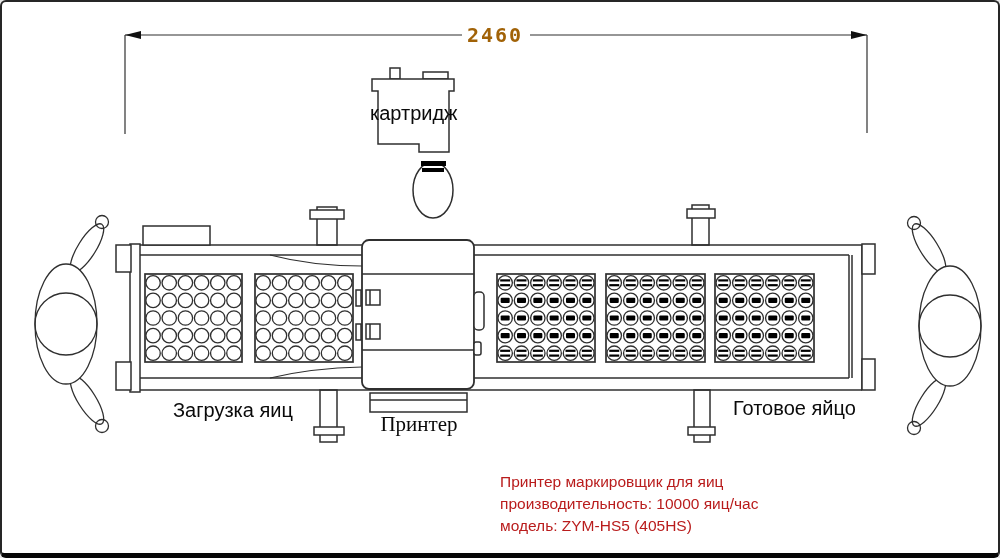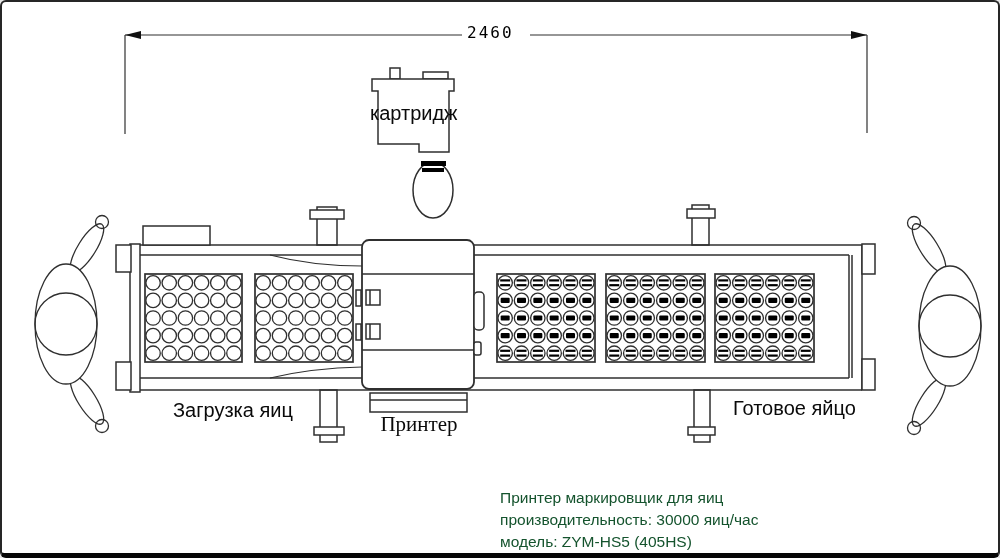--- a/index.html
+++ b/index.html
@@ -5,27 +5,27 @@
   html,body{margin:0;padding:0;background:#e8e8e8;}
   .canvas{
     position:relative;width:1000px;height:558px;box-sizing:border-box;
     background:#fff;border:2px solid #262626;border-bottom:5px solid #060606;
     border-radius:6px;overflow:hidden;
     font-family:"Liberation Sans", sans-serif;color:#000;
   }
   svg.draw{position:absolute;left:0;top:0;}
   .lbl{position:absolute;white-space:nowrap;color:#0a0a0a;}
   .dim-label{
-    font-family:"DejaVu Sans Mono", monospace;font-size:16px;font-weight:400;
-    color:#000000;letter-spacing:2px;background:#fff;padding:0 5px;
+    font-family:"DejaVu Sans Mono", monospace;font-size:20px;font-weight:700;
+    color:#a16207;letter-spacing:2px;background:#fff;padding:0 5px;
   }
   .cartridge-label{font-size:20px;}
   .printer-label{font-size:21px;font-family:Liberation Serif, serif;}
   .zone-label{font-size:20px;}
-  .info-block{position:absolute;left:498px;top:469px;font-size:15.5px;line-height:22px;color:#14532d;margin-top:16px;}
+  .info-block{position:absolute;left:498px;top:469px;font-size:15.5px;line-height:22px;color:#b91c1c;}
 </style>
 </head>
 <body>
 
 <div class="canvas">
 
   <svg class="draw" width="996" height="551" viewBox="0 0 996 551" fill="none" stroke="#2f2f2f" stroke-width="1.5">
 
     <g stroke-width="1.2">
       <line x1="123" y1="33" x2="123" y2="132"></line>
@@ -431,17 +431,17 @@
   <div class="lbl cartridge-label" style="left:368px;top:100px;width:82px;text-align:center;">картридж</div>
 
   <div class="lbl zone-label" style="left:171px;top:397px;">Загрузка яиц</div>
 
   <div class="lbl printer-label" style="left:362px;top:410px;width:110px;text-align:center;">Принтер</div>
 
   <div class="lbl zone-label" style="left:731px;top:395px;">Готовое яйцо</div>
 
   <div class="info-block">
     <div>Принтер маркировщик для яиц</div>
-    <div>производительность: 30000 яиц/час</div>
+    <div>производительность: 10000 яиц/час</div>
     <div>модель: ZYM-HS5 (405HS)</div>
   </div>
 
 </div>
 
 </body></html>

